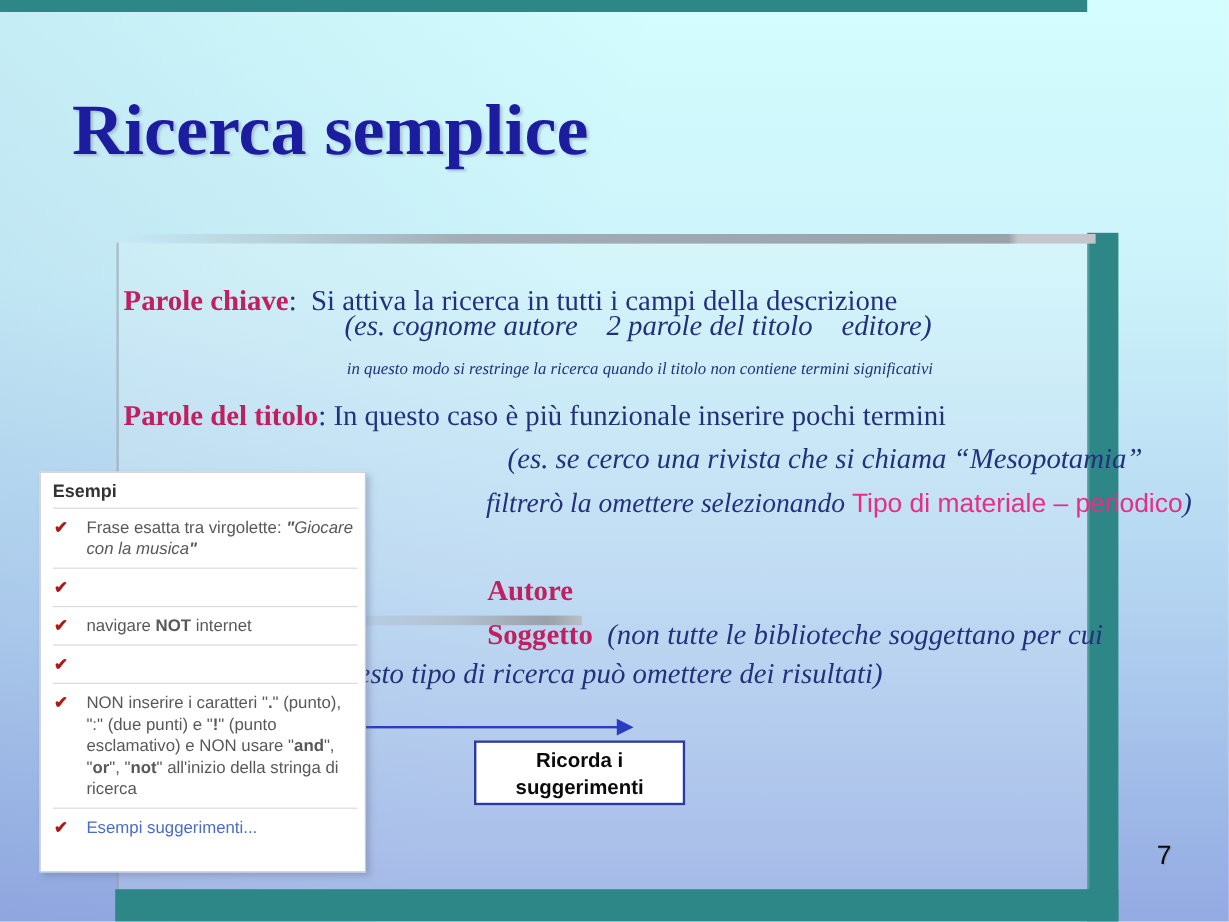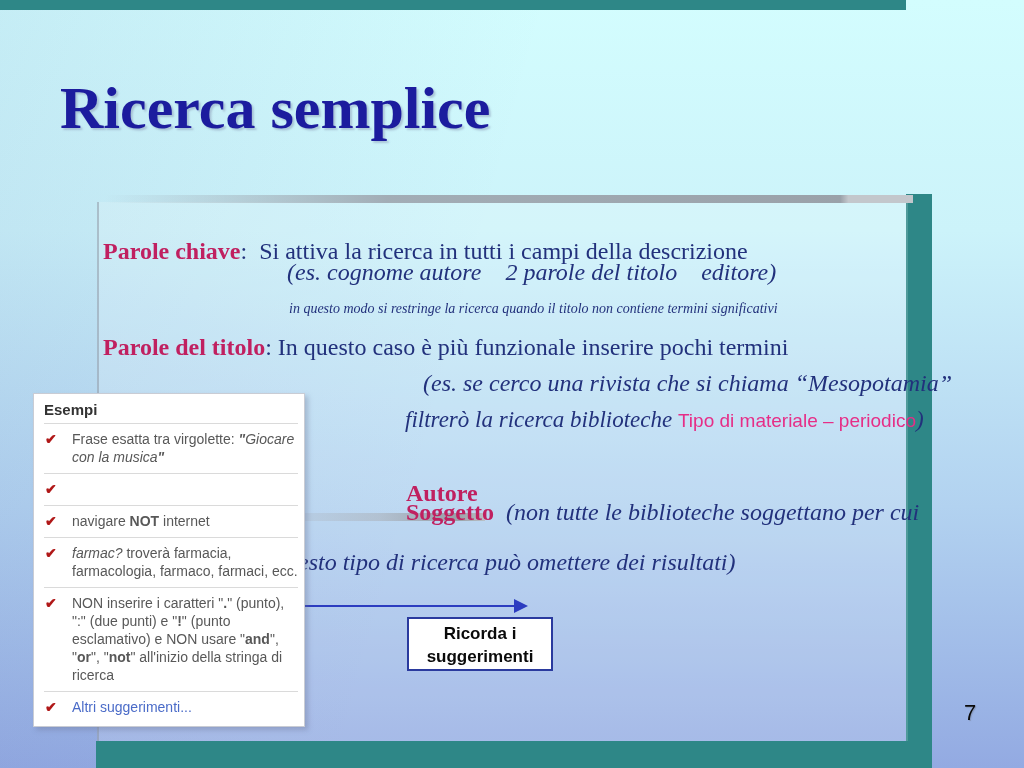--- a/index.html
+++ b/index.html
@@ -34,30 +34,30 @@
     position:absolute;left:60px;top:74px;
     font-size:60px;font-weight:bold;color:#1c1c9e;white-space:pre;
     text-shadow:2px 2px 2px rgba(120,130,165,0.4);
   }
   
   .line{position:absolute;white-space:pre;color:#22317c;z-index:2;}
   .sz-main{font-size:24px;}
   .sz-small{font-size:14px;}
   .crimson{color:#c02060;font-weight:bold;}
   .it{font-style:italic;font-family:Liberation Serif, serif;}
-  .pink-sans{font-family:"Liberation Sans",sans-serif;font-size:19px;color:#e62e87;font-style:normal;}
+  .pink-sans{font-family:"Liberation Sans",sans-serif;font-size:22px;color:#e62e87;font-style:normal;}
   #line1{left:103px;top:238px;}
   #line2{left:287px;top:259px;}
   #line3{left:289px;top:301px;}
   #line4{left:103px;top:334px;}
   #line5{left:407px;top:370px;margin-left:16px;}
   #line6{left:405px;top:407px;font-size:23px;}
   #line7{left:406px;top:443px;}
   #line8{left:406px;top:480px;}
-  #line9{left:406px;top:499px;text-align:right;}
+  #line9{left:406px;top:517px;text-align:right;}
   #line10{left:274px;top:549px;z-index:1;}
   
   #esempi-box{
     position:absolute;left:33px;top:393px;width:272px;height:334px;z-index:5;
     background:#ffffff;border:1px solid #c9ccd4;box-sizing:border-box;
     box-shadow:3px 3px 5px rgba(100,110,140,0.35);
     font-family:"Liberation Sans",sans-serif;color:#585858;
     padding:5px 6px 6px 8px;overflow:hidden;
   }
   #esempi-header{font-size:15px;font-weight:bold;color:#333;padding:2px 0 5px 2px;}
@@ -67,24 +67,24 @@
   .item-text{font-size:14px;line-height:18px;}
   .item-text .b{font-weight:bold;}
   .item-text .i{font-style:italic;}
   .link{color:#4a6bc8;}
   
   #arrow-line{position:absolute;left:303px;top:605px;width:214px;height:2px;background:#2c3cc0;z-index:3;}
   #arrow-head{position:absolute;left:514px;top:599px;width:0;height:0;z-index:3;
     border-left:14px solid #2c3cc0;border-top:7px solid transparent;border-bottom:7px solid transparent;}
   
   #callout-box{
-    position:absolute;left:395px;top:617px;width:146px;height:54px;z-index:6;
+    position:absolute;left:395px;top:617px;width:176px;height:54px;z-index:6;
     background:#ffffff;border:2px solid #2a3a9e;box-sizing:border-box;
     font-family:"Liberation Sans",sans-serif;font-size:17px;font-weight:bold;color:#0a0a0a;
-    text-align:center;line-height:23px;padding-top:3px;margin-left:12px;
+    text-align:center;line-height:23px;padding-top:3px;
   }
   
   #footer-text{
     position:absolute;left:380px;top:702px;width:334px;text-align:center;
     font-family:"Liberation Sans",sans-serif;font-size:22px;color:#0a0a0a;
     text-shadow:1px 1px 1px rgba(110,120,140,0.55);
   }
   #page-number{
     position:absolute;left:952px;top:700px;width:36px;text-align:center;
     font-family:"Liberation Sans",sans-serif;font-size:22px;color:#0a0a0a;
@@ -108,21 +108,21 @@
   <div id="line1" class="line sz-main"><span class="crimson">Parole chiave</span><span>:  Si attiva la ricerca in tutti i campi della descrizione</span></div>
 
   <div id="line2" class="line sz-main it">(es. cognome autore    2 parole del titolo    editore)</div>
 
   <div id="line3" class="line sz-small it">in questo modo si restringe la ricerca quando il titolo non contiene termini significativi</div>
 
   <div id="line4" class="line sz-main"><span class="crimson">Parole del titolo</span><span>: In questo caso è più funzionale inserire pochi termini</span></div>
 
   <div id="line5" class="line sz-main it">(es. se cerco una rivista che si chiama “Mesopotamia”</div>
 
-  <div id="line6" class="line"><span class="it">filtrerò la ricerca biblioteche </span><span class="pink-sans">Tipo di materiale – periodico</span><span class="it">)</span></div>
+  <div id="line6" class="line"><span class="it">filtrerò la omettere selezionando </span><span class="pink-sans">Tipo di materiale – periodico</span><span class="it">)</span></div>
 
 
   <div id="line8" class="line sz-main crimson">Autore</div>
 
   <div id="line9" class="line sz-main"><span class="crimson">Soggetto</span><span class="it">  (non tutte le biblioteche soggettano per cui</span></div>
 
   <div id="line10" class="line sz-main it">questo tipo di ricerca può omettere dei risultati)</div>
 
   <div id="esempi-box">
     <div id="esempi-header">Esempi</div>
@@ -136,31 +136,30 @@
       <span class="check">✔</span>
     </div>
     <div class="sep"></div>
     <div class="item">
       <span class="check">✔</span>
       <span class="item-text i"><span>navigare </span><span class="b">NOT</span><span> internet</span></span>
     </div>
     <div class="sep"></div>
     <div class="item">
       <span class="check">✔</span>
-      <span class="item-text"><span class="i">farmac?</span><span> troverà farmacia, farmacologia, farmaco, farmaci, ecc.</span></span>
     </div>
     <div class="sep"></div>
     <div class="item">
       <span class="check">✔</span>
       <span class="item-text"><span>NON inserire i caratteri "</span><span class="b">.</span><span>" (punto), ":" (due punti) e "</span><span class="b">!</span><span>" (punto esclamativo) e NON usare "</span><span class="b">and</span><span>", "</span><span class="b">or</span><span>", "</span><span class="b">not</span><span>" all'inizio della stringa di ricerca</span></span>
     </div>
     <div class="sep"></div>
     <div class="item">
       <span class="check">✔</span>
-      <span class="item-text link">Altri suggerimenti...</span>
+      <span class="item-text link">Esempi suggerimenti...</span>
     </div>
   </div>
 
   <div id="arrow-line"></div>
   <div id="arrow-head"></div>
 
   <div id="callout-box">
     <span>Ricorda i suggerimenti</span>
   </div>
 

